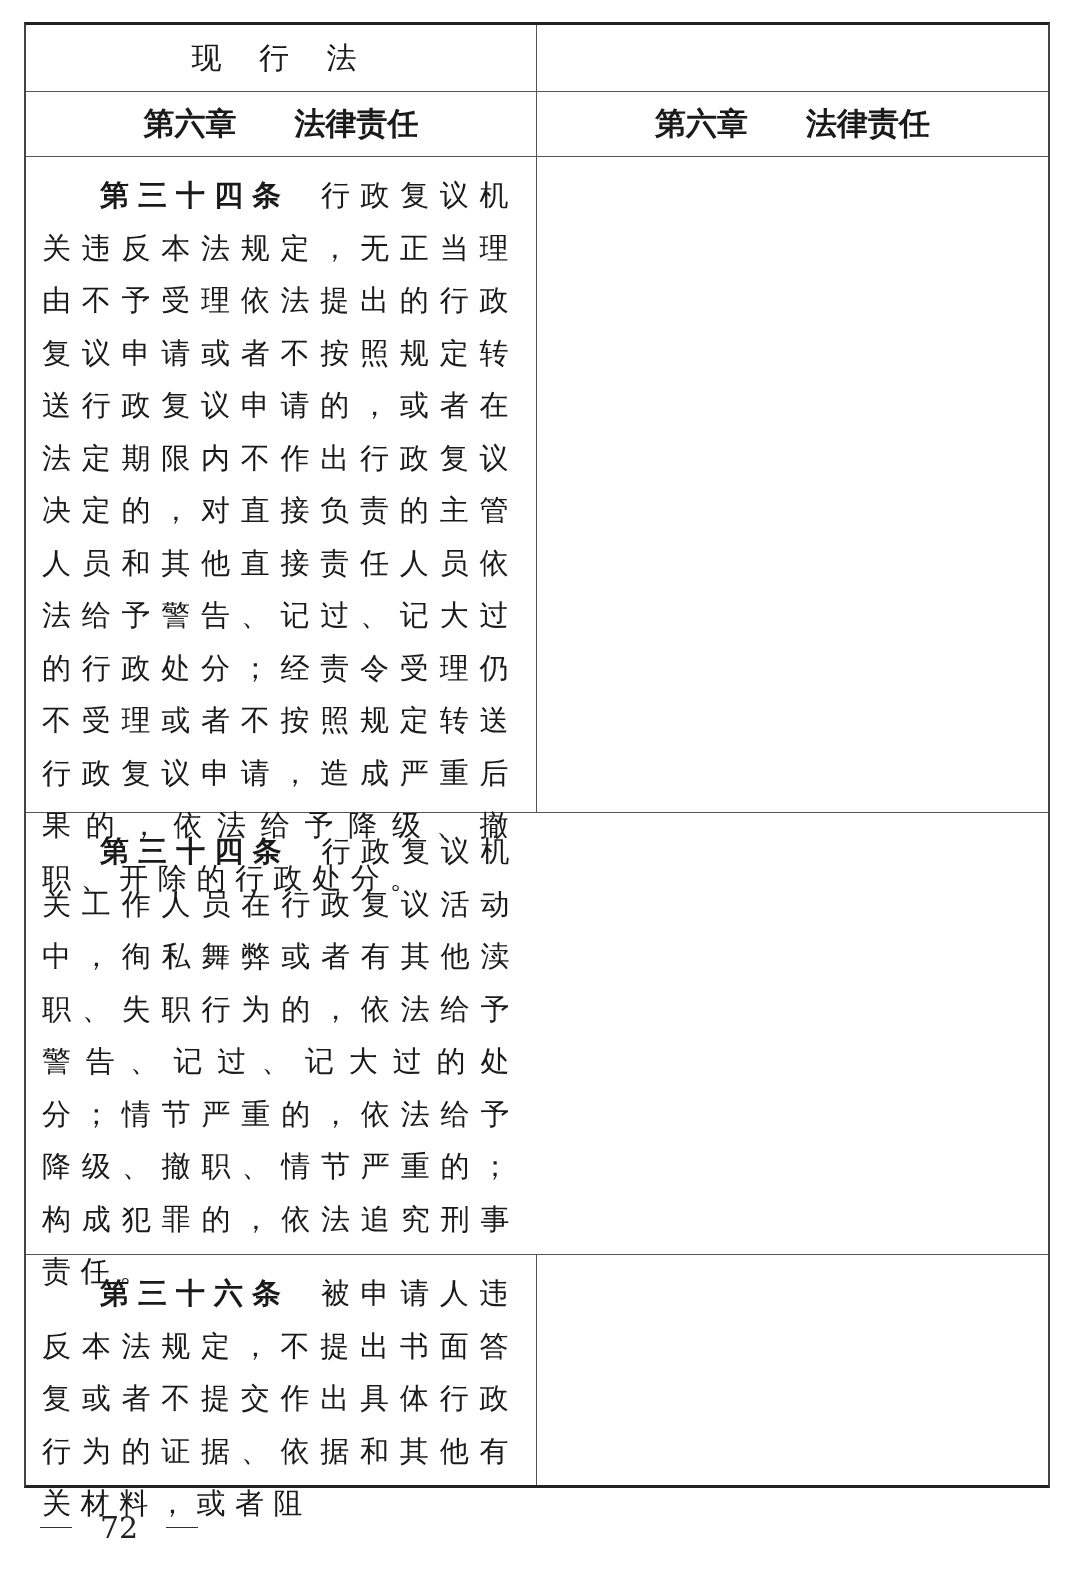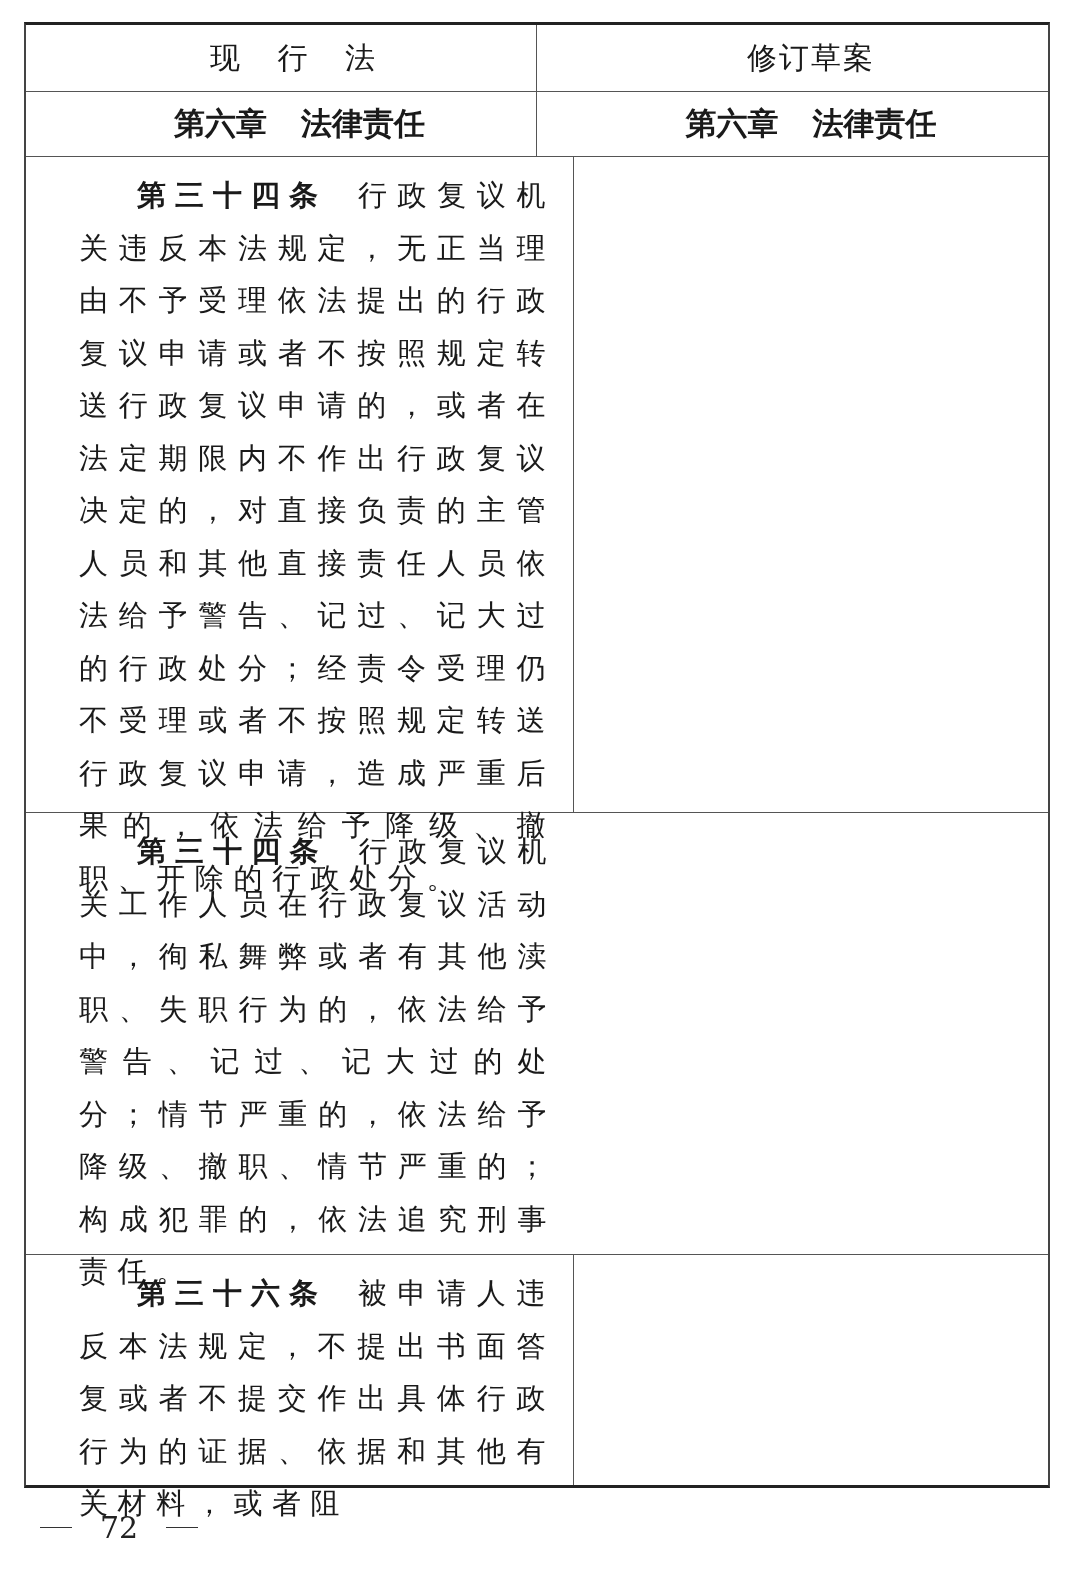--- a/index.html
+++ b/index.html
@@ -6,27 +6,27 @@
     body { width: 1080px; height: 1596px; position: relative; overflow: hidden;
            font-family: "DejaVu Serif", "Liberation Serif", serif; color: #1a1a1a; }
     .table {
       position: absolute; left: 24px; top: 22px; width: 1026px;
       border-top: 3px solid #222; border-bottom: 3px solid #222;
       border-left: 2px solid #444; border-right: 2px solid #444;
       box-sizing: border-box;
     }
     .row { display: flex; border-bottom: 1.5px solid #555; box-sizing: border-box; }
     .row:last-child { border-bottom: none; }
-    .cell { width: 50%; box-sizing: border-box; position: relative; margin-left: 37px; }
+    .cell { width: 50%; box-sizing: border-box; position: relative; }
     .cell.left { border-right: 1.5px solid #555; }
     .hdr { height: 66px; display: flex; align-items: center; justify-content: center;
            font-size: 30px; font-family: "DejaVu Sans", sans-serif; letter-spacing: 2px; }
     .hdr.title-left { letter-spacing: 14px; }
     .chapter { height: 64px; display: flex; align-items: center; justify-content: center;
-               font-size: 31px; font-weight: bold; font-family: "DejaVu Serif", serif; }
+               font-size: 31px; font-weight: bold; font-family: "DejaVu Serif", serif; gap: 12px; }
     .chapter .gap { display: inline-block; width: 34px; }
     .body-cell { padding: 12px 18px 0 16px; }
     .para {
       font-size: 29px; line-height: 52.5px; letter-spacing: 9.6px;
       text-align: justify; margin: 0; text-indent: 2em;
       word-break: break-all;
     }
     .para .art { font-weight: bold; font-family: Liberation Serif, serif; letter-spacing: 8px; }
     .para .art-gap { display: inline-block; width: 30px; }
     .para b { font-weight: bold; font-family: "DejaVu Sans", sans-serif; letter-spacing: 6px; }
@@ -39,21 +39,20 @@
       display: flex; align-items: center; gap: 28px;
     }
     .pageno .dash { display: inline-block; width: 32px; height: 1.5px; background: #333; }
   </style>
 </head>
 <body>
 
 <div class="table">
   <div class="row">
     <div class="cell left hdr title-left">现 行 法</div>
-    <div class="cell hdr">修订草案</div>
   </div>
   <div class="row">
     <div class="cell left chapter">
       <span>第六章</span>
         <span class="gap"></span>
         <span>法律责任</span>
     </div>
     <div class="cell chapter">
       <span>第六章</span>
         <span class="gap"></span>

